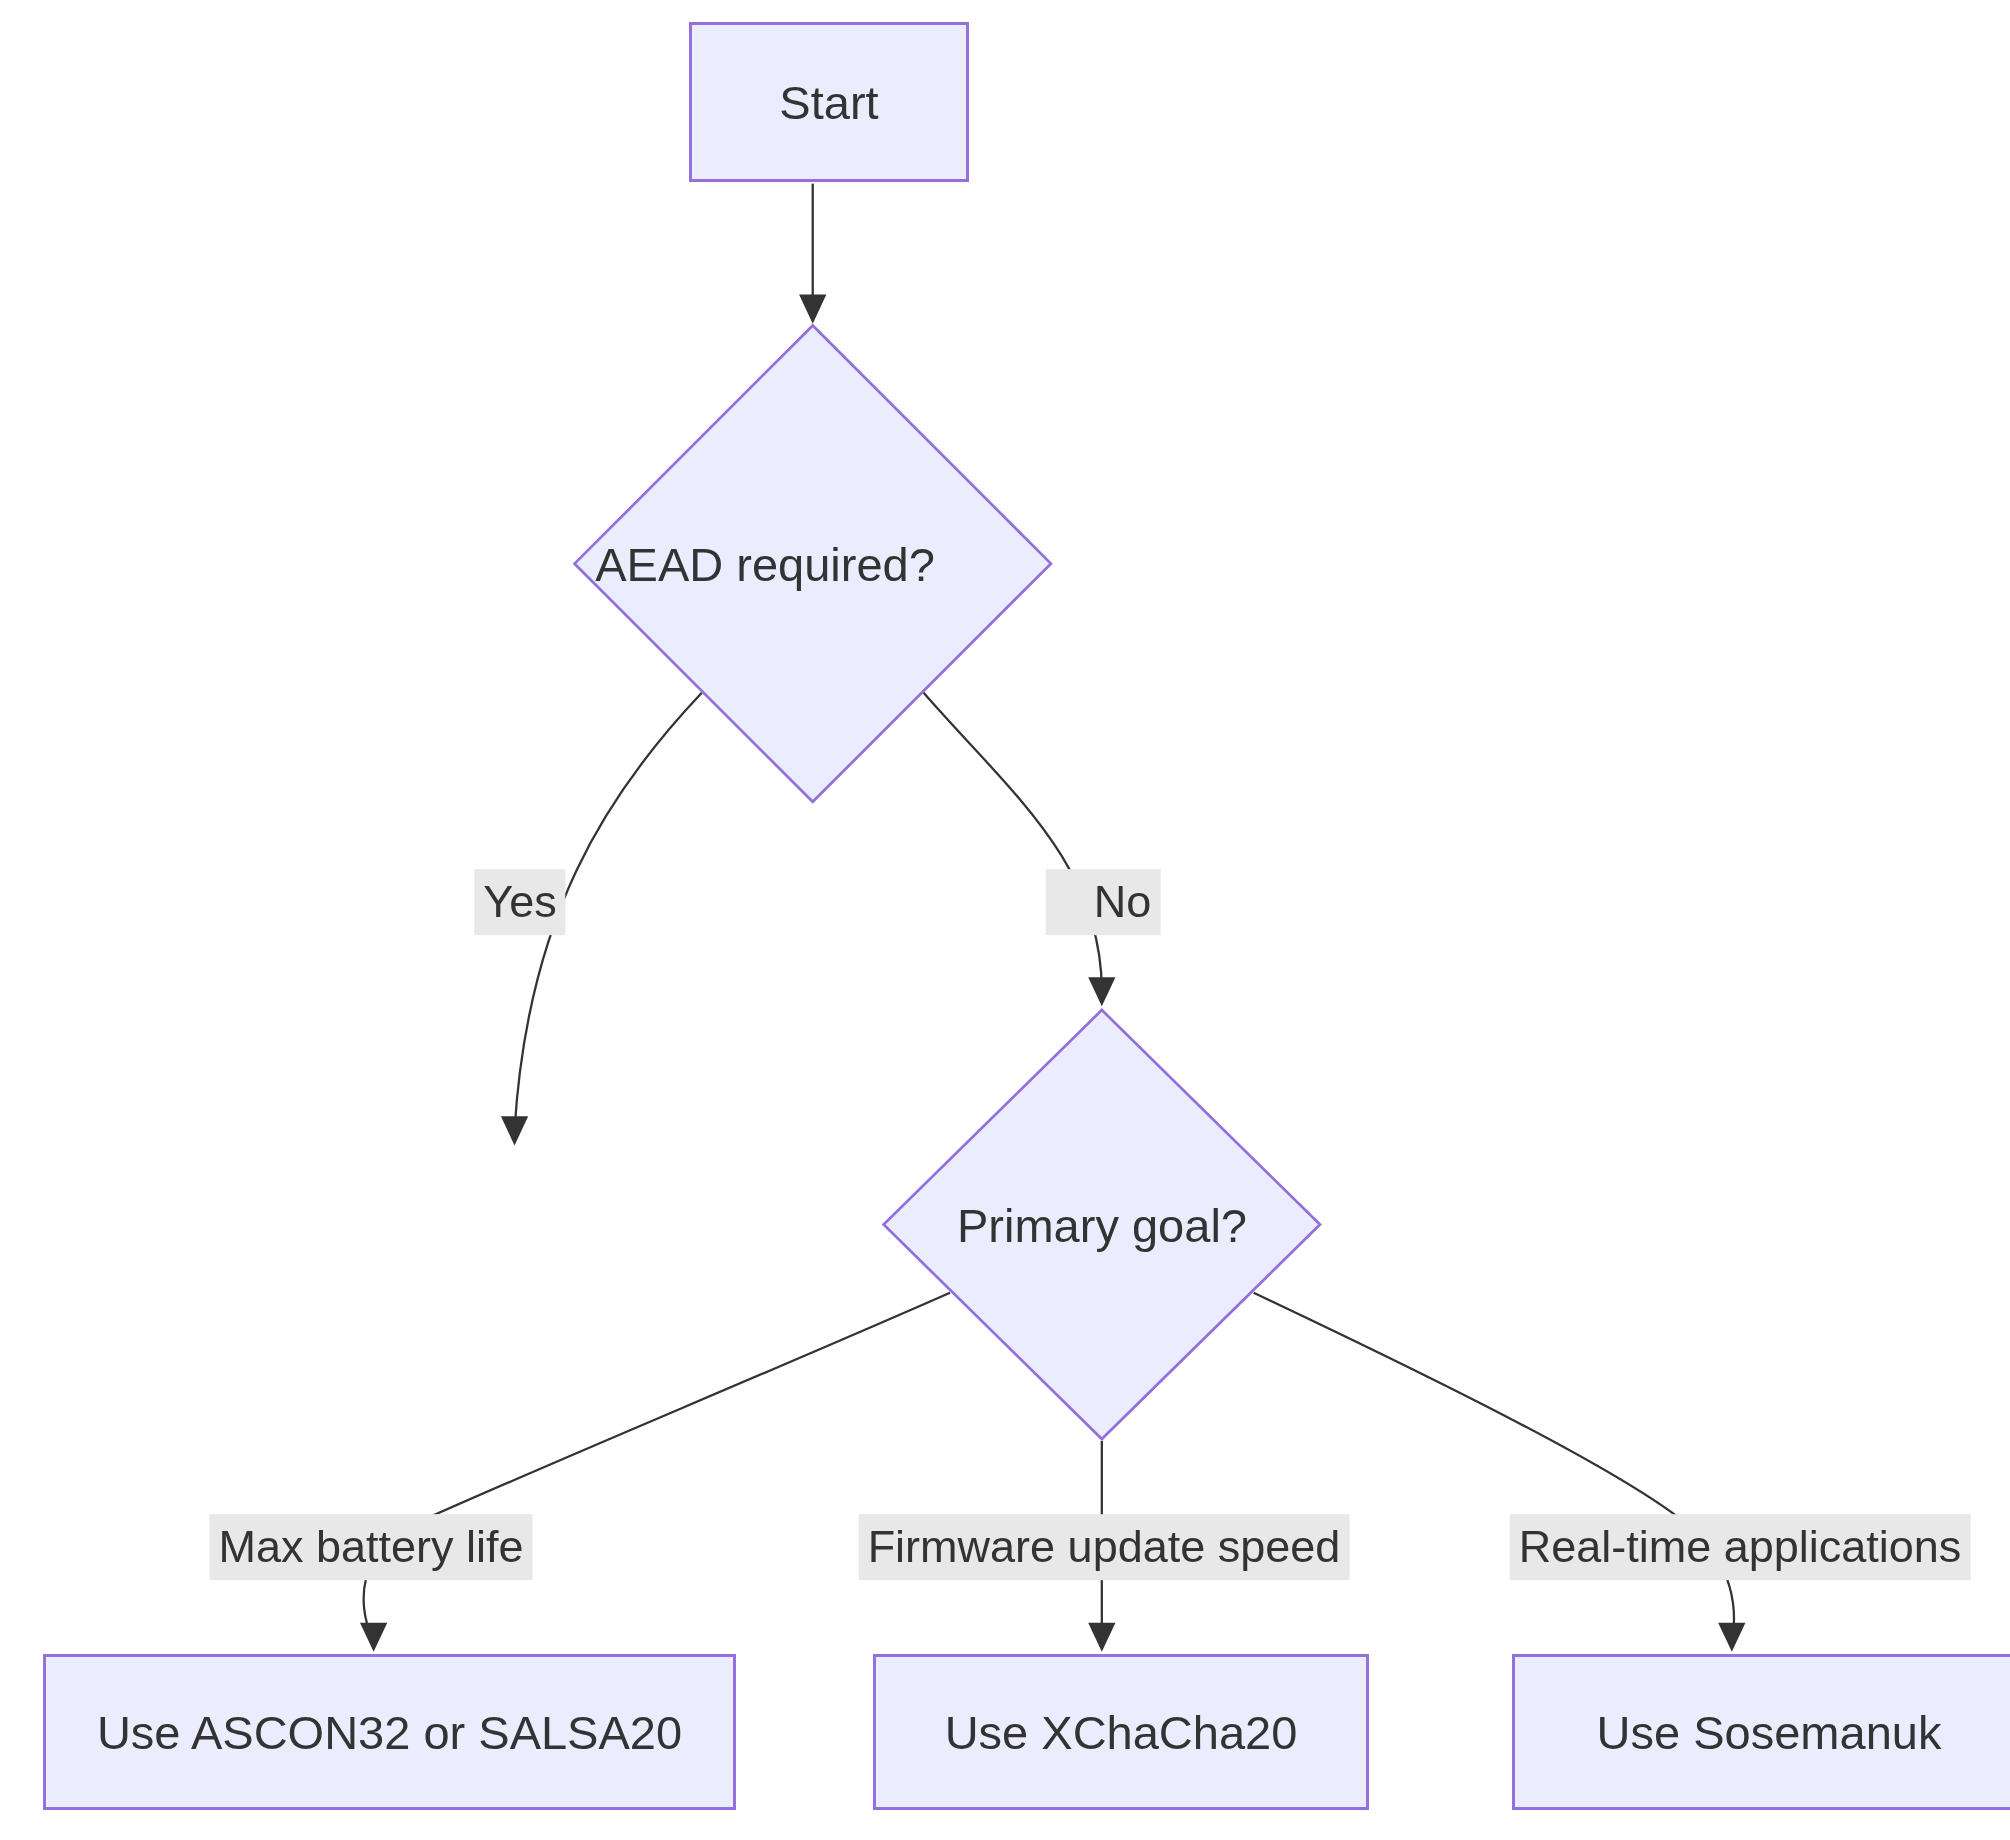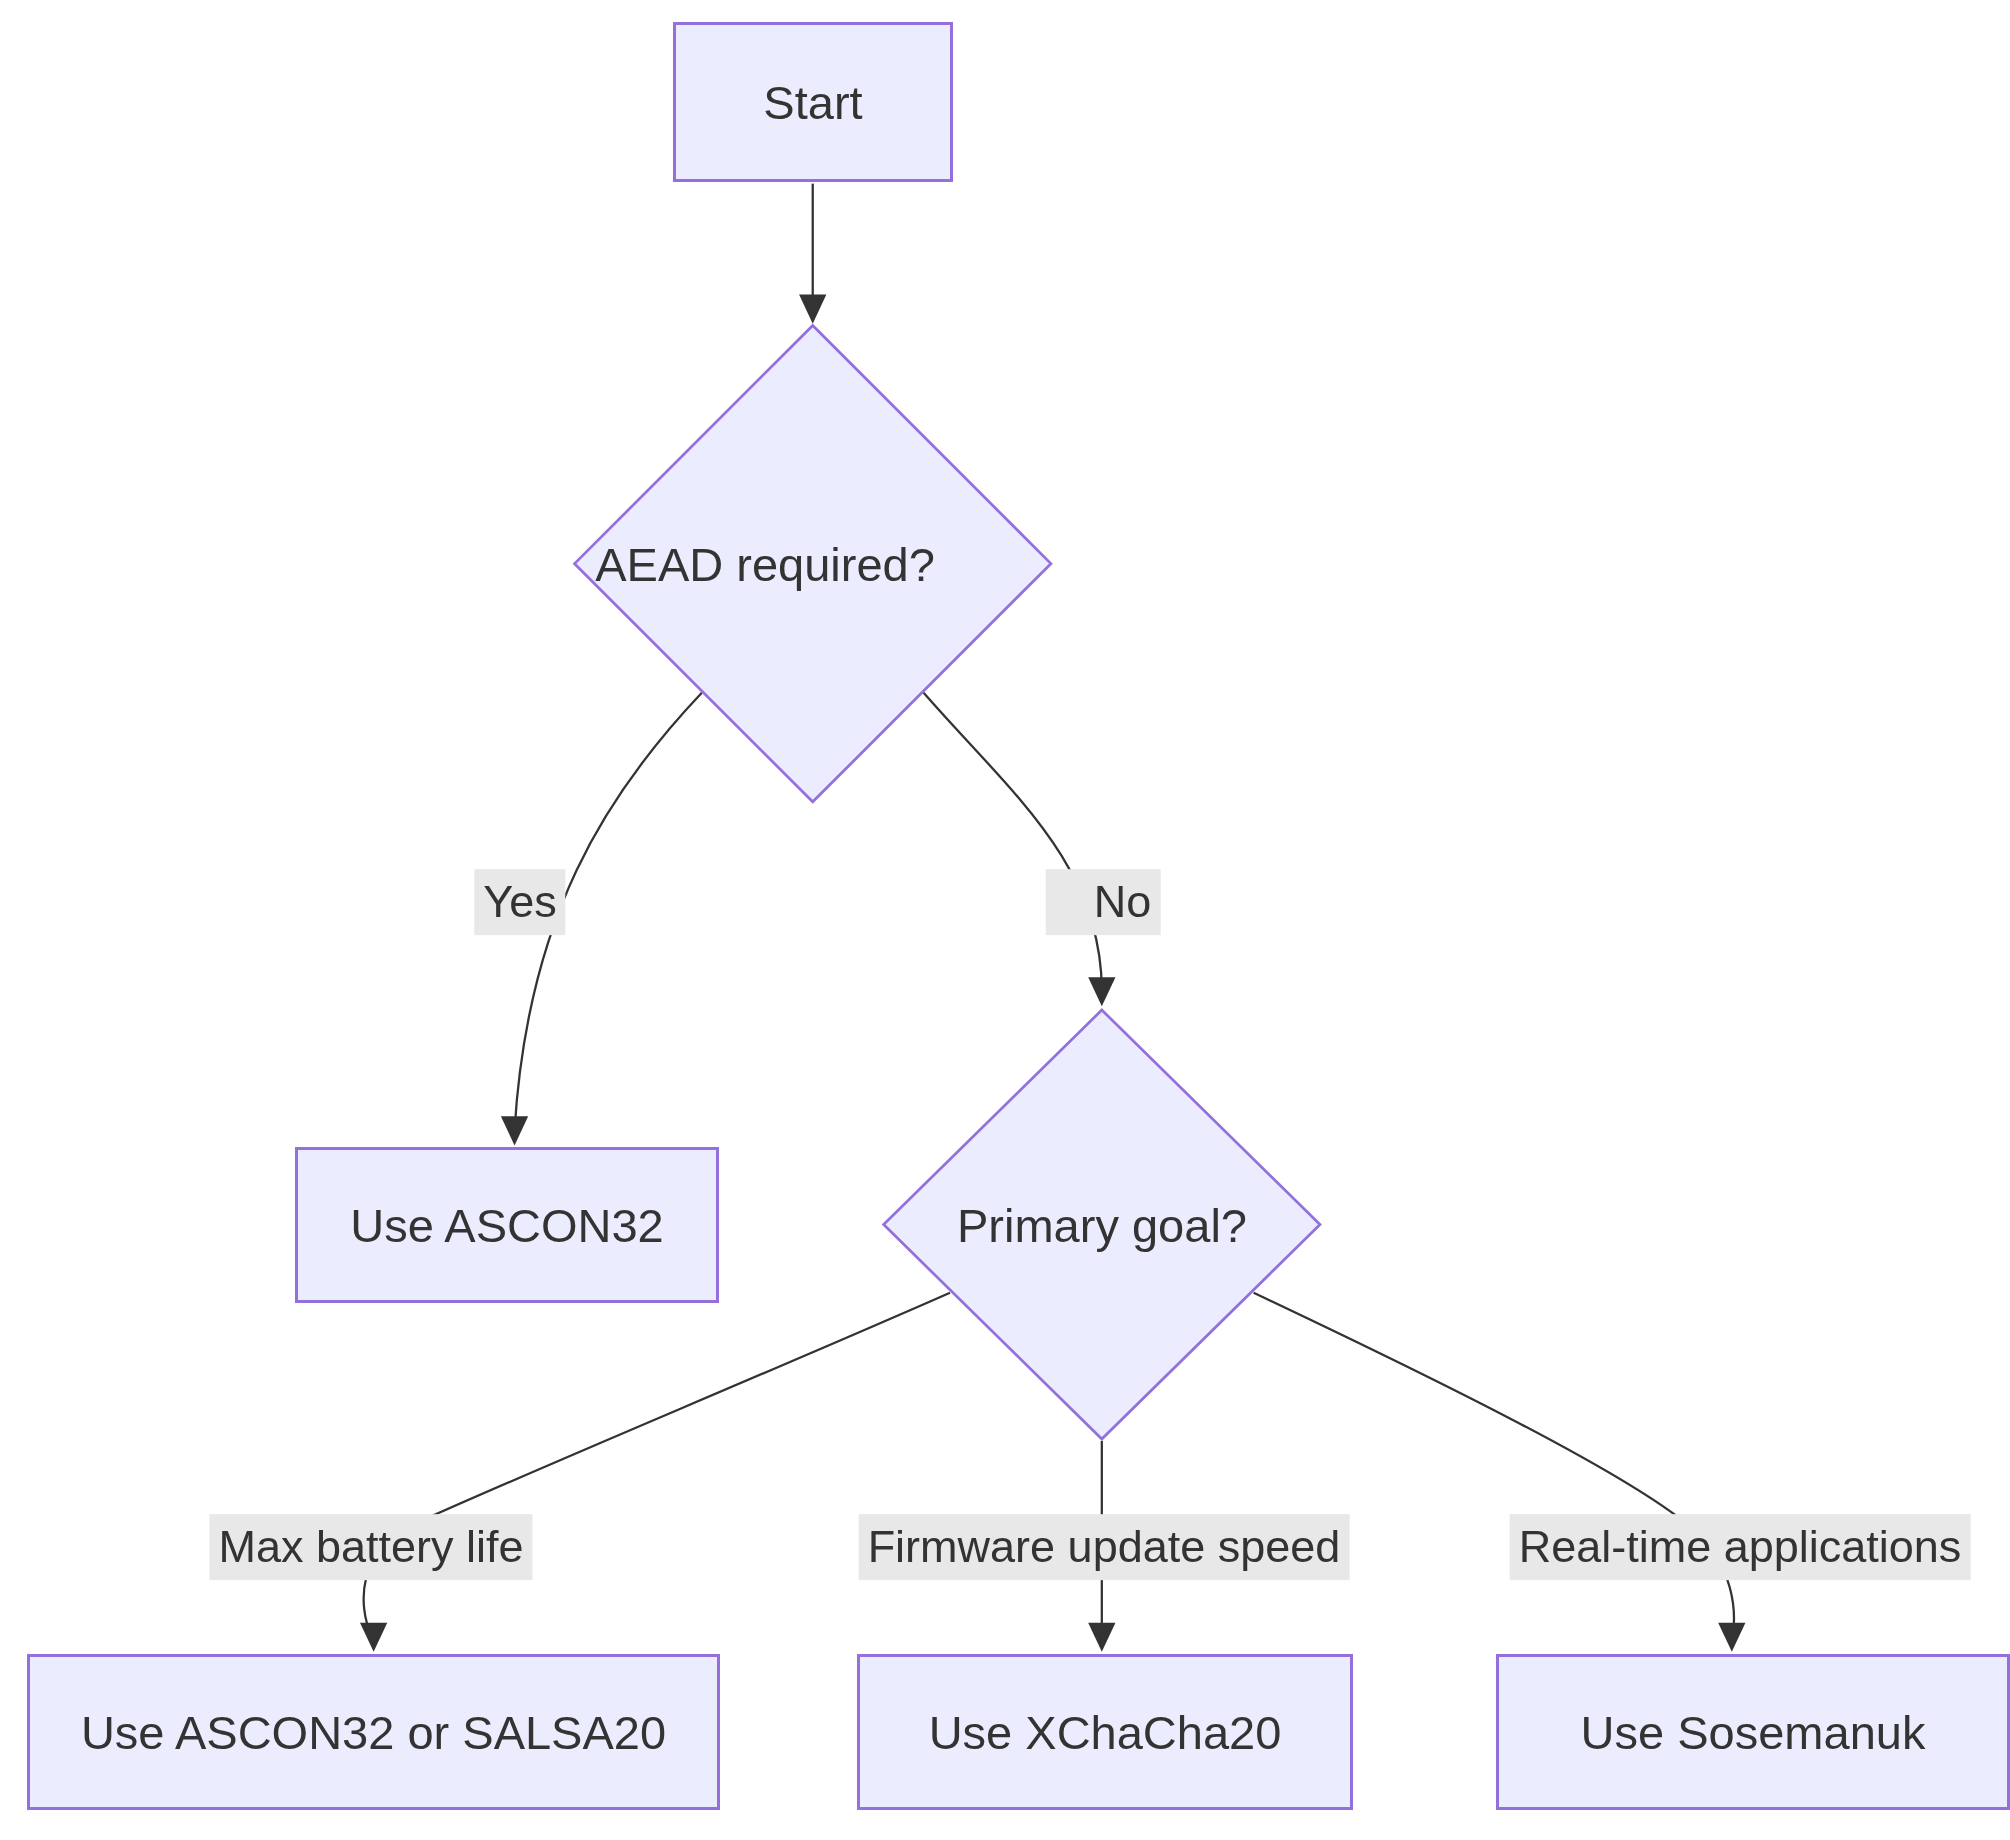--- a/index.html
+++ b/index.html
@@ -34,20 +34,21 @@
     position: absolute;
     box-sizing: border-box;
     background: var(--node-fill, #ECECFF);
     border: 3.6px solid var(--node-border, #9370DB);
     display: flex;
     align-items: center;
     justify-content: center;
     font-size: 47px;
     color: var(--text-color, #333333);
     white-space: nowrap;
+    margin-left: 16px;
   }
   .diamond-label {
     position: absolute;
     transform: translate(-50%, -50%);
     font-size: 47px;
     color: var(--text-color, #333333);
     white-space: nowrap;
   }
   .edge-label {
     position: absolute;
@@ -86,23 +87,20 @@
     <polygon class="arrowhead" points="1905,1817 1890,1785 1920,1785"></polygon>
 
     <polygon class="diamond" points="894,358 1156,620 894,882 632,620"></polygon>
     <polygon class="diamond" points="1212,1111 1452,1347 1212,1583 972,1347"></polygon>
   </svg>
 
   <div class="rect-node" style="left:673px; top:22px; width:280px; height:160px;">
     <span>Start</span>
   </div>
 
-  <div class="rect-node" style="left:295px; top:1147px; width:424px; height:156px;">
-    <span>Use ASCON32</span>
-  </div>
 
   <div class="rect-node" style="left:27px; top:1654px; width:693px; height:156px;">
     <span>Use ASCON32 or SALSA20</span>
   </div>
 
   <div class="rect-node" style="left:857px; top:1654px; width:496px; height:156px;">
     <span>Use XChaCha20</span>
   </div>
 
   <div class="rect-node" style="left:1496px; top:1654px; width:514px; height:156px;">

